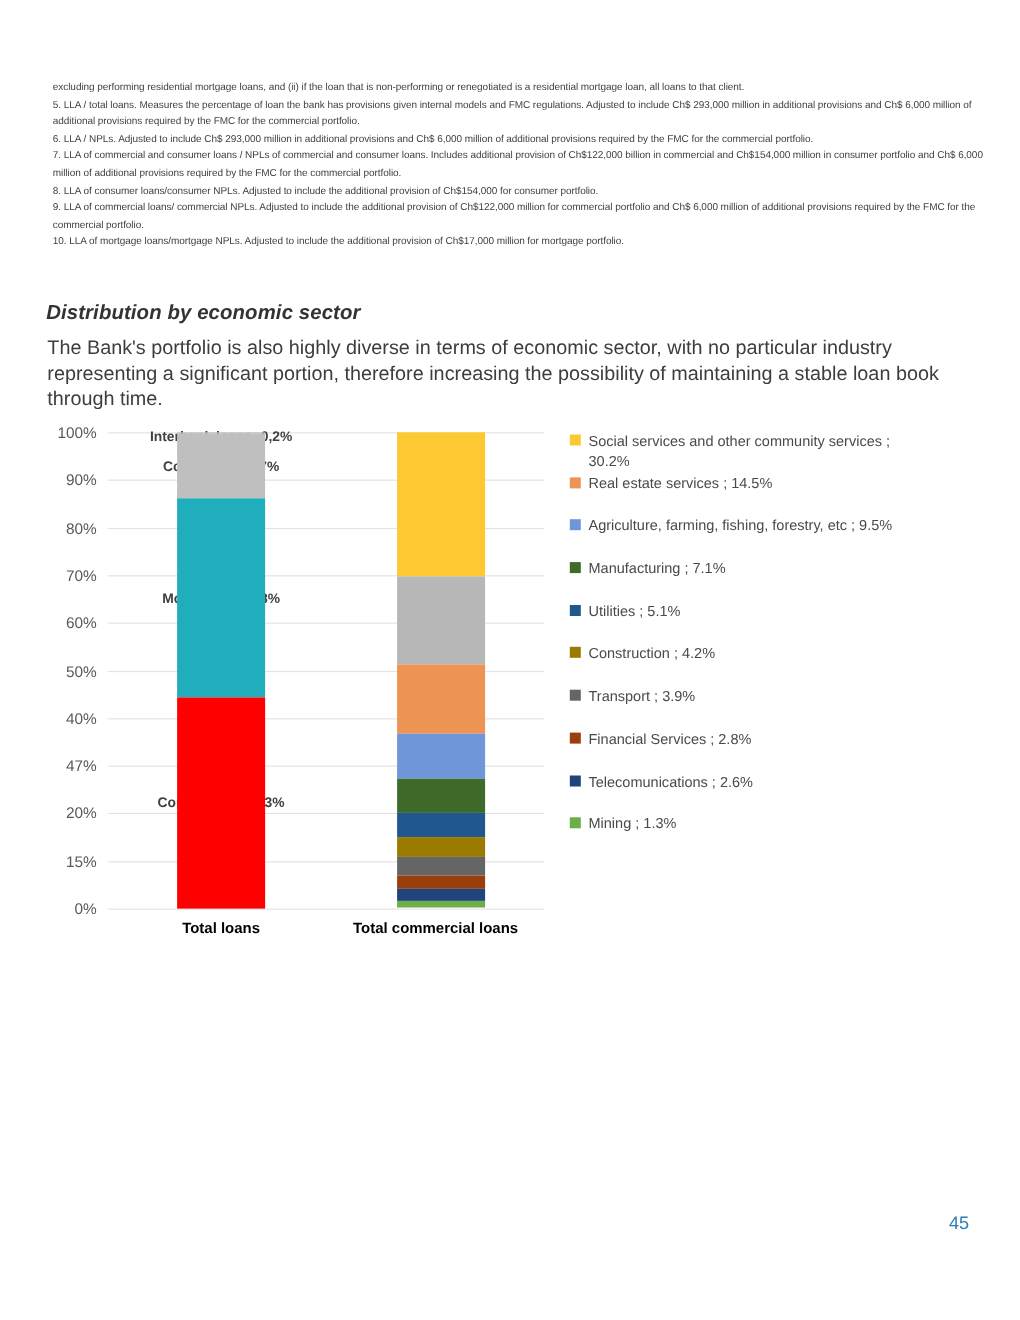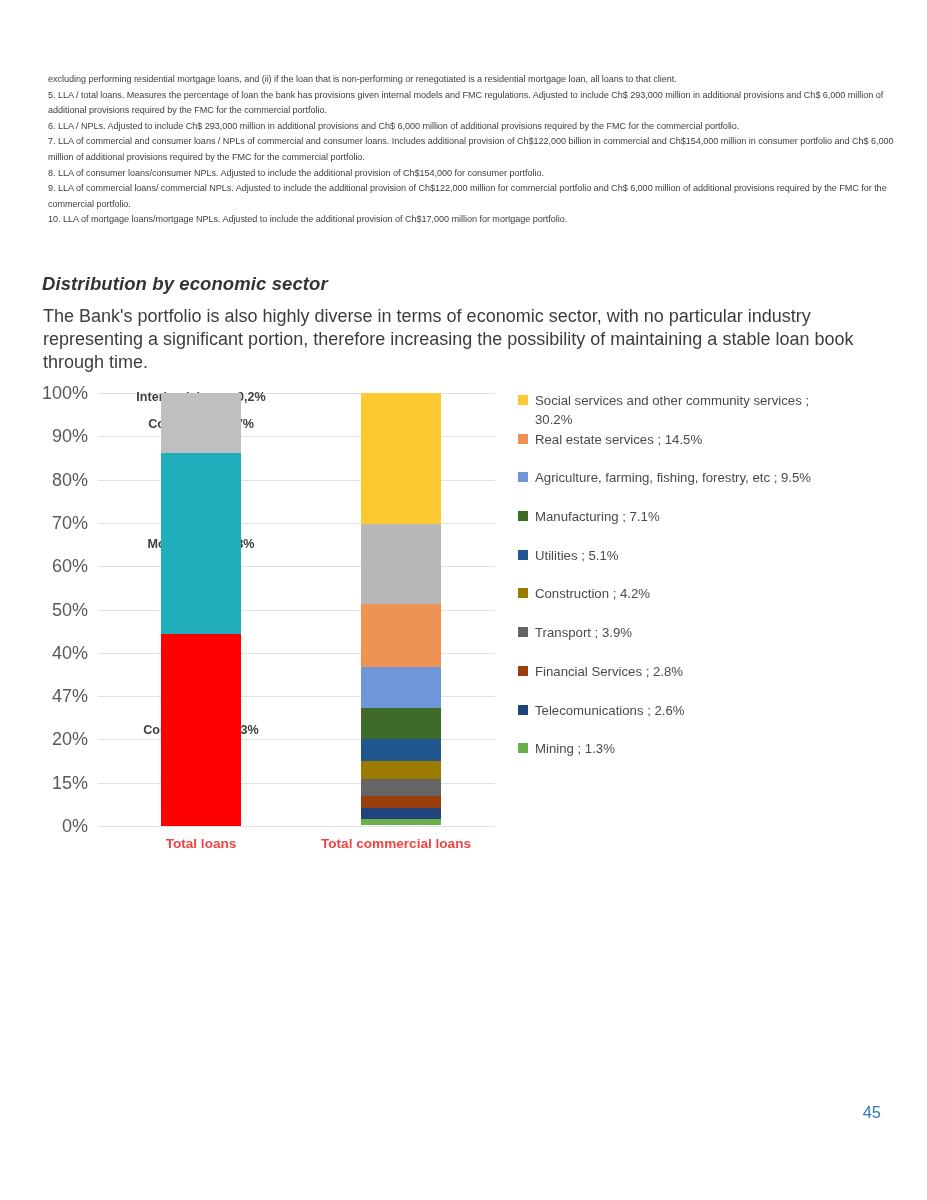--- a/index.html
+++ b/index.html
@@ -75,38 +75,38 @@
     left: 0;
     width: 100%;
     height: 1px;
     background: #e2e2e2;
   }
   .ytick {
     position: absolute;
     right: 100%;
     margin-right: 10px;
     transform: translateY(-50%);
-    font-size: 18px;
+    font-size: 14px;
     color: #595959;
     white-space: nowrap;
   }
   .bar {
     position: absolute;
     bottom: 0;
     width: 80px;
   }
   .bar.b1 { left: 63px; }
   .bar.b2 { left: 263px; }
   .seg { width: 100%; }
   .xlabel {
     position: absolute;
     top: 456px;
     font-size: 13.6px;
     font-weight: bold;
-    color: #ef4444;
+    color: #000000;
     text-align: center;
     white-space: nowrap;
     transform: translateX(-50%);
   }
   .xlabel.x1 { left: 201px; }
   .xlabel.x2 { left: 396px; }
 
   .datalabel {
     position: absolute;
     font-size: 12.6px;

